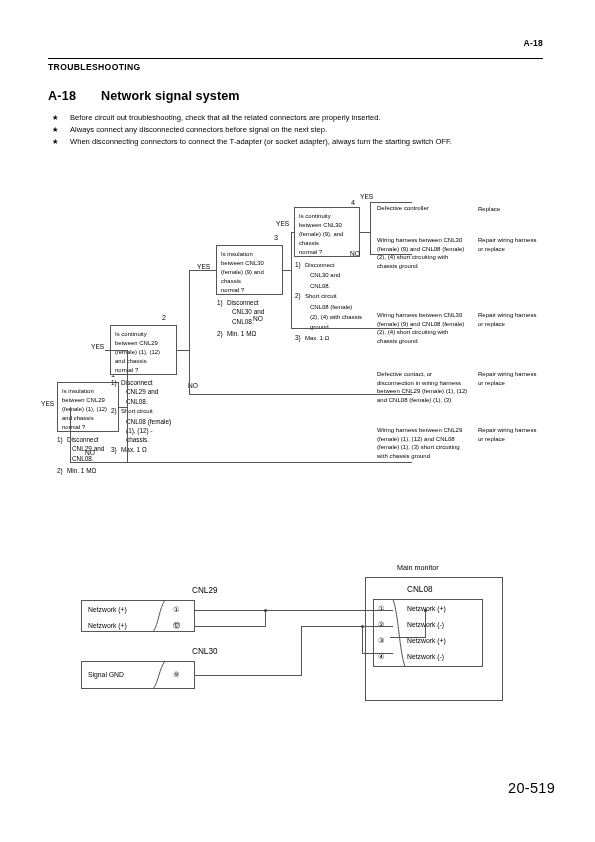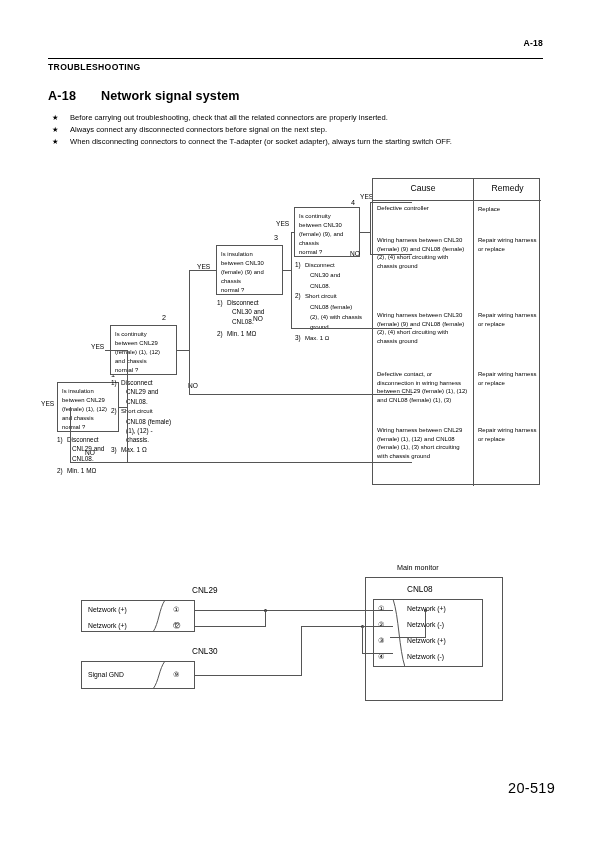--- a/index.html
+++ b/index.html
@@ -83,21 +83,21 @@
   <div class="hdr">
     <div class="hdr-left">TROUBLESHOOTING</div>
     <div class="hdr-right">A-18</div>
   </div>
 
   <div class="t-num">A-18</div>
   <div class="t-txt">Network signal system</div>
 
   <div class="bl b1">
     <span class="star">★</span>
-    <span class="tx">Before carrying out troubleshooting, check that all the related connectors are properly inserted.</span>
+    <span class="tx">Before circuit out troubleshooting, check that all the related connectors are properly inserted.</span>
   </div>
   <div class="bl b2">
     <span class="star">★</span>
     <span class="tx">Always connect any disconnected connectors before signal on the next step.</span>
   </div>
   <div class="bl b3">
     <span class="star">★</span>
     <span class="tx">When disconnecting connectors to connect the T-adapter (or socket adapter), always turn the starting switch OFF.</span>
   </div>
 
@@ -236,26 +236,20 @@
     <div class="ln lnh" style="left:251px;top:158px;width:121px;"></div>
 
     <div class="ln lnh" style="left:320px;top:62px;width:10px;"></div>
     <div class="ln lnv" style="left:330px;top:32px;height:52px;"></div>
 
     <div class="ln lnh" style="left:330px;top:32px;width:42px;"></div>
 
     <div class="ln lnh" style="left:330px;top:84px;width:42px;"></div>
   </div>
 
-  <div class="tbl">
-    <div class="hdiv"></div>
-    <div class="vdiv"></div>
-    <div class="th c">Cause</div>
-    <div class="th r">Remedy</div>
-  </div>
   <div style="position:absolute;left:372px;top:178px;width:168px;height:307px;">
     <div class="cell c" style="top:26px;">Defective controller</div>
     <div class="cell r" style="top:27px;">Replace</div>
 
     <div class="cell c" style="top:58px;">Wiring harness between CNL30 (female) (9)  and CNL08 (female) (2), (4) short circuiting with chassis ground</div>
     <div class="cell r" style="top:58px;">Repair wiring harness or replace</div>
 
     <div class="cell c" style="top:133px;">Wiring harness between CNL30 (female) (9)  and CNL08 (female) (2), (4) short circuiting with chassis ground</div>
     <div class="cell r" style="top:133px;">Repair wiring harness or replace</div>
 

